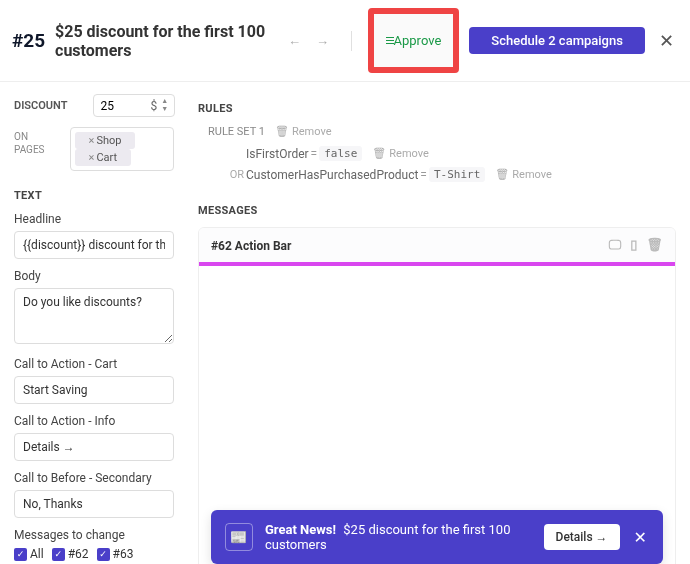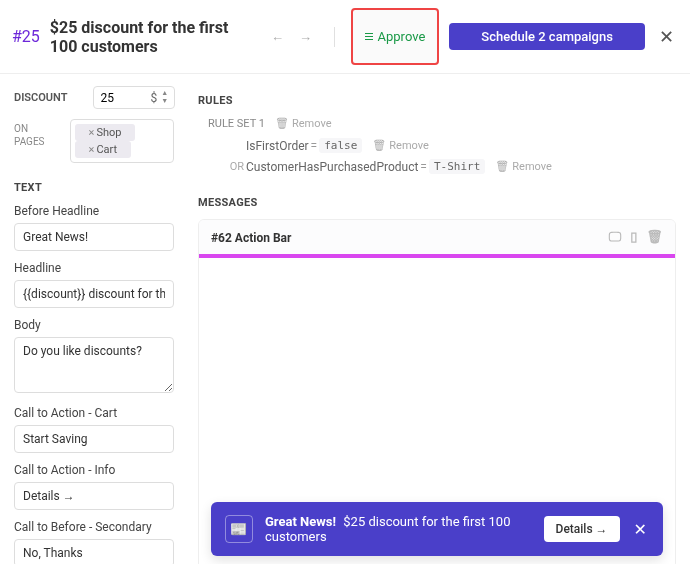--- a/index.html
+++ b/index.html
@@ -1,26 +1,26 @@
 <!DOCTYPE html>
 <html><head>
 <meta charset="utf-8">
 <style>
 *{box-sizing:border-box;margin:0;padding:0;font-family:-apple-system,BlinkMacSystemFont,"Segoe UI",Roboto,sans-serif}
 body{background:#fff;font-size:13px;color:#333;width:690px;height:564px;overflow:hidden}
 .topbar{display:flex;align-items:center;padding:8px 12px;border-bottom:1px solid #eee;gap:10px}
-.camp-id{color:#6d28d9;font-weight:400;font-size:16px}
+.camp-id{color:#0f172a;font-weight:700;font-size:19px}
 .camp-title{font-weight:700;font-size:16px;flex:1}
 .nav-btns{display:flex;gap:4px;color:#999}
 .nav-btn{width:24px;height:24px;display:flex;align-items:center;justify-content:center;cursor:pointer;color:#aaa}
 .divider{width:1px;height:20px;background:#e0e0e0;margin:0 6px}
-.approve-btn{background:#fafafa;border:2px solid #ef4444;border-radius:4px;padding:19px 12px;color:#1a9947;cursor:pointer;display:flex;align-items:center;gap:5px;font-size:13px}
+.approve-btn{background:#fafafa;border:6px solid #ef4444;border-radius:4px;padding:19px 12px;color:#1a9947;cursor:pointer;display:flex;align-items:center;font-size:13px}
 .approve-lines{display:flex;flex-direction:column;gap:2px}
 .approve-lines span{width:8px;height:1px;background:#1a9947;display:block}
-.schedule-btn{background:#4a3fc9;color:#fff;border:none;border-radius:4px;padding:6px 32px;cursor:pointer;font-size:13px;font-weight:500}
+.schedule-btn{background:#4a3fc9;color:#fff;border:none;border-radius:4px;padding:6px 22px;cursor:pointer;font-size:13px;font-weight:500}
 .close-x{color:#555;font-size:18px;cursor:pointer;padding:0 4px}
 .body{display:flex;height:calc(100% - 44px)}
 .sidebar{width:188px;padding:12px 14px;overflow-y:auto;scrollbar-width:thin}
 .main{flex:1;padding:4px 14px 12px 10px;overflow-y:auto;scrollbar-width:thin}
 .field-row{display:flex;align-items:center;gap:26px;margin-bottom:10px}
 .field-label{font-size:11px;color:#555;font-weight:600}
 .discount-input{flex:1;display:flex;align-items:center;border:1px solid #ddd;border-radius:4px;padding:3px 6px;background:#fff}
 .discount-input input{border:none;outline:none;width:50px;font-size:12px}
 .unit{color:#666;font-size:12px;margin-right:4px}
 .stepper{display:flex;flex-direction:column;gap:1px;font-size:7px;color:#888;line-height:1}
@@ -102,24 +102,20 @@
       </div>
       <div class="pages-box">
         <span class="chip"><span class="chip-x">×</span><span>Shop</span></span>
         <span class="chip"><span class="chip-x">×</span><span>Cart</span></span>
       </div>
     </div>
 
     <div class="section-h">TEXT</div>
 
     <div class="fgroup">
-      <label>Before Headline</label>
-      <input class="txt-input" value="Great News!" style="">
-    </div>
-    <div class="fgroup">
       <label>Headline</label>
       <input class="txt-input" value="{{discount}} discount for the first 100" style="">
     </div>
     <div class="fgroup">
       <label>Body</label>
       <textarea class="txt-input" style="">Do you like discounts?</textarea>
     </div>
     <div class="fgroup">
       <label>Call to Action - Cart</label>
       <input class="txt-input" value="Start Saving" style="">

